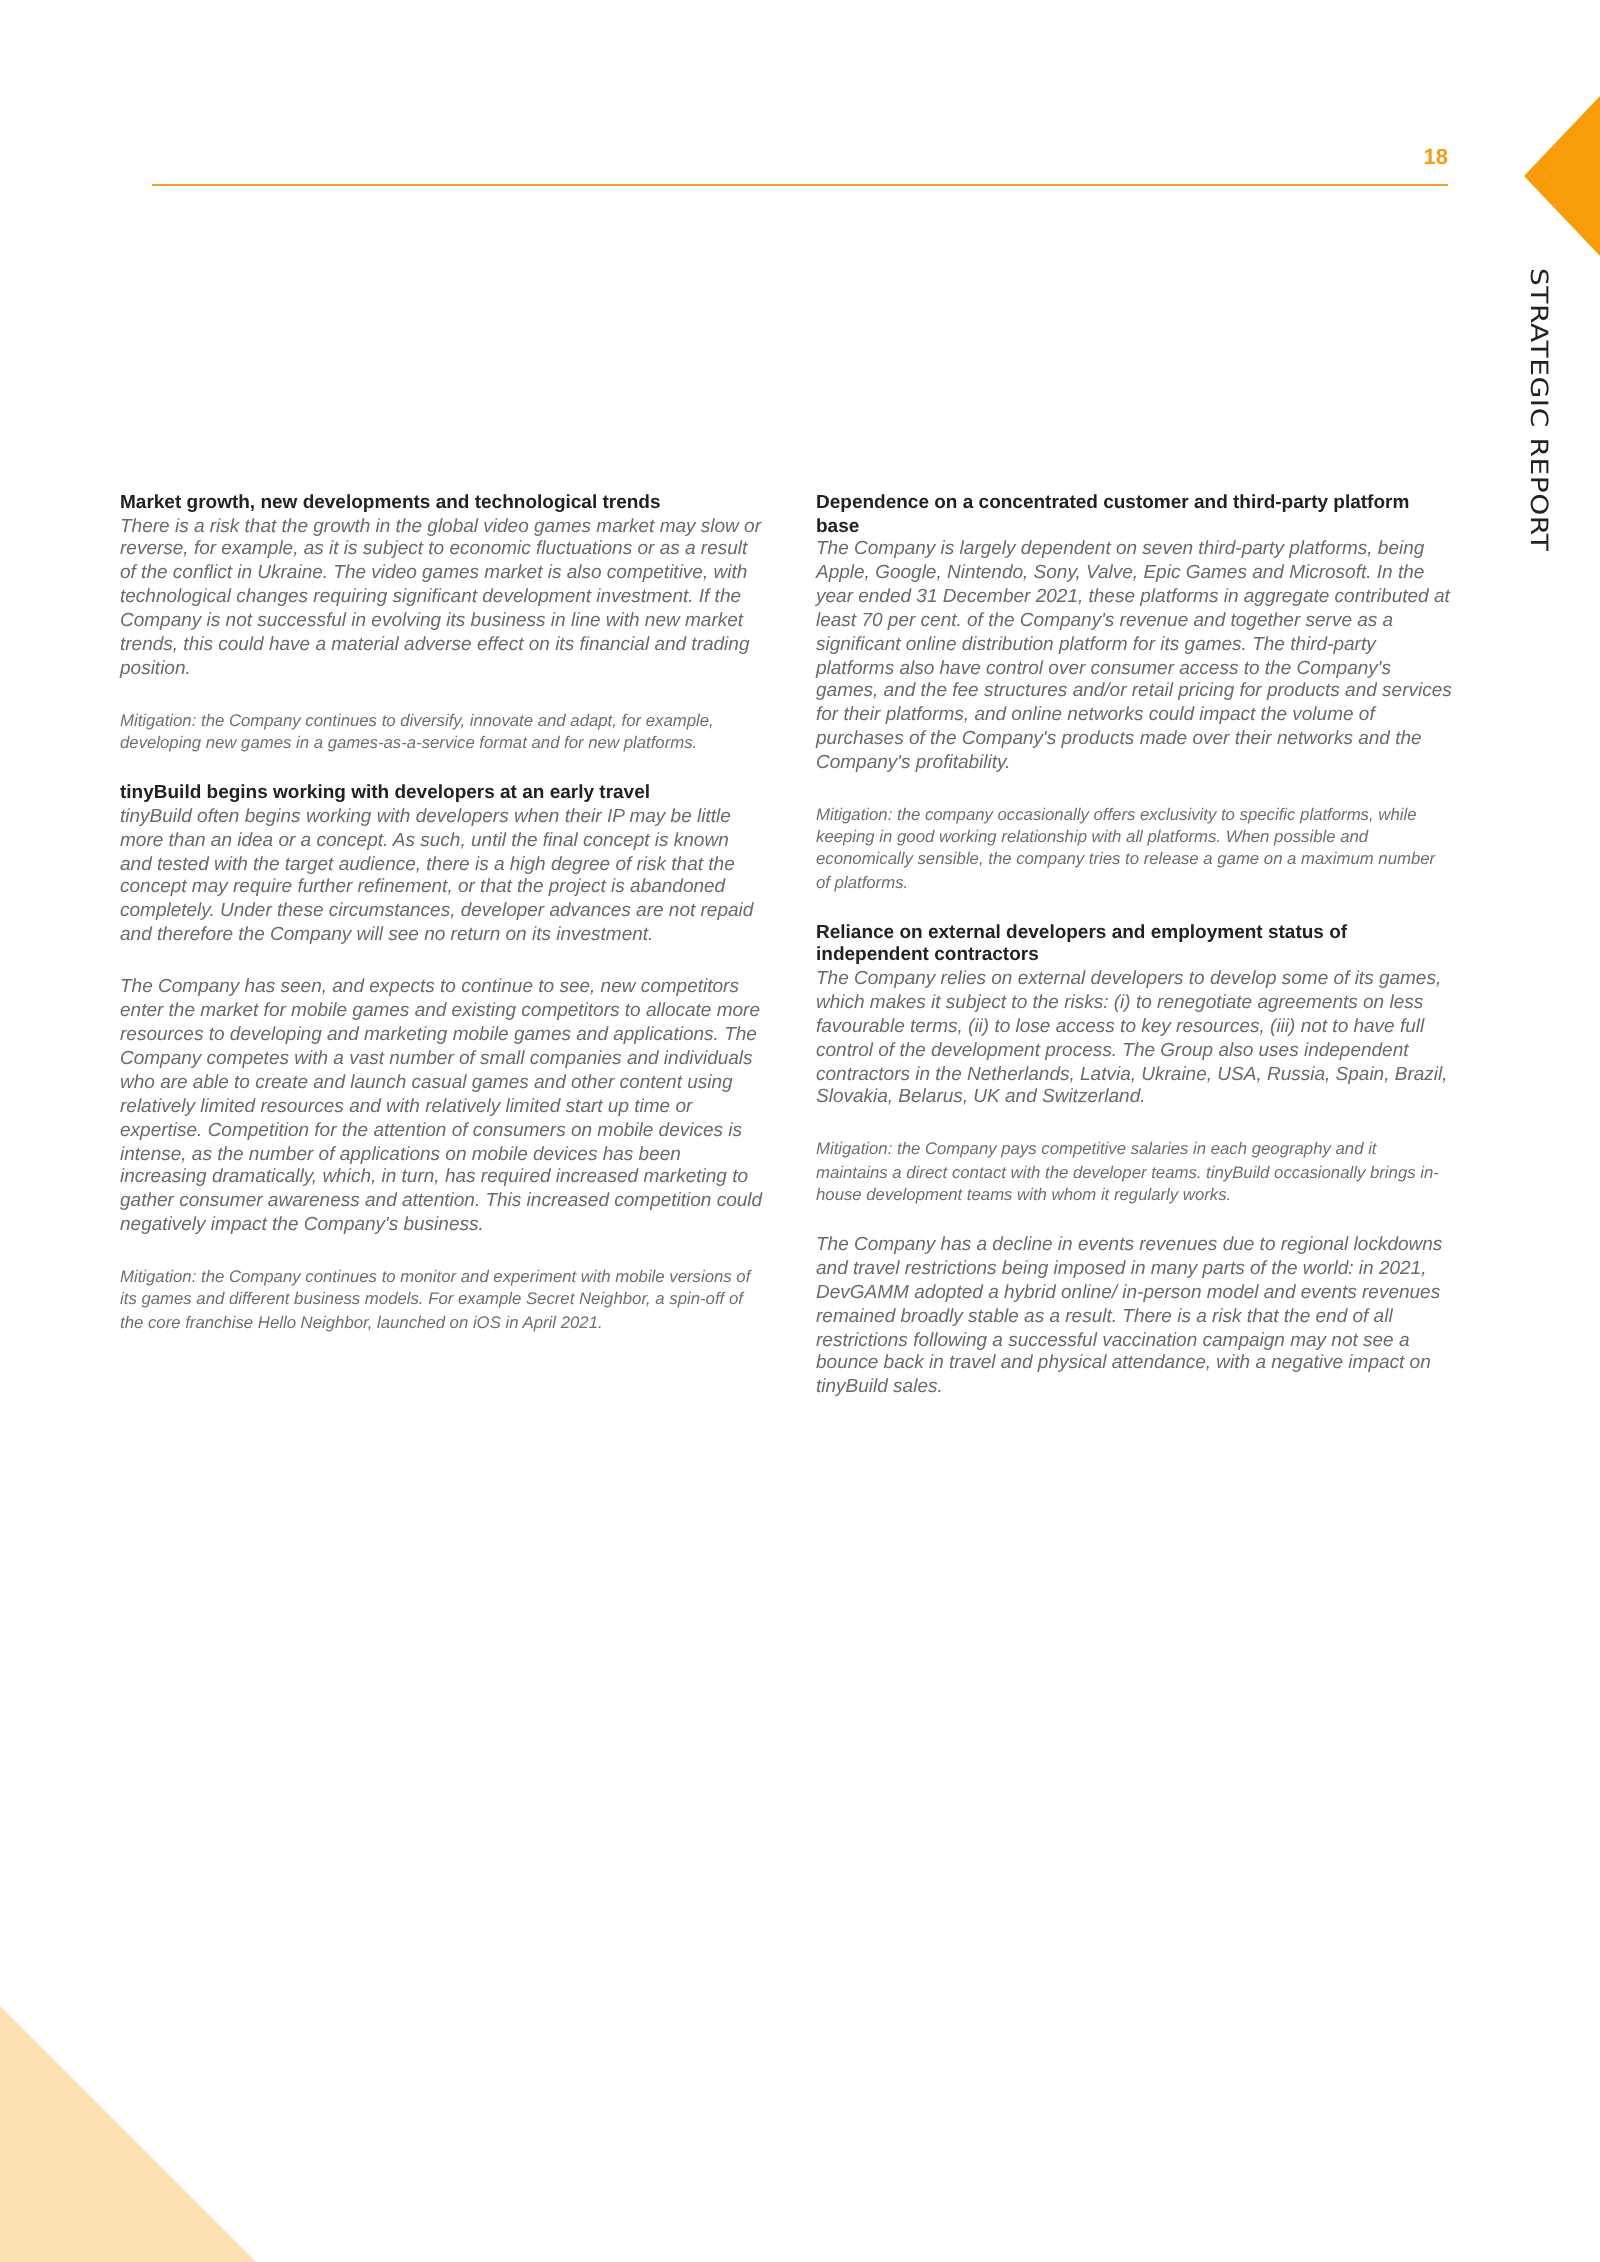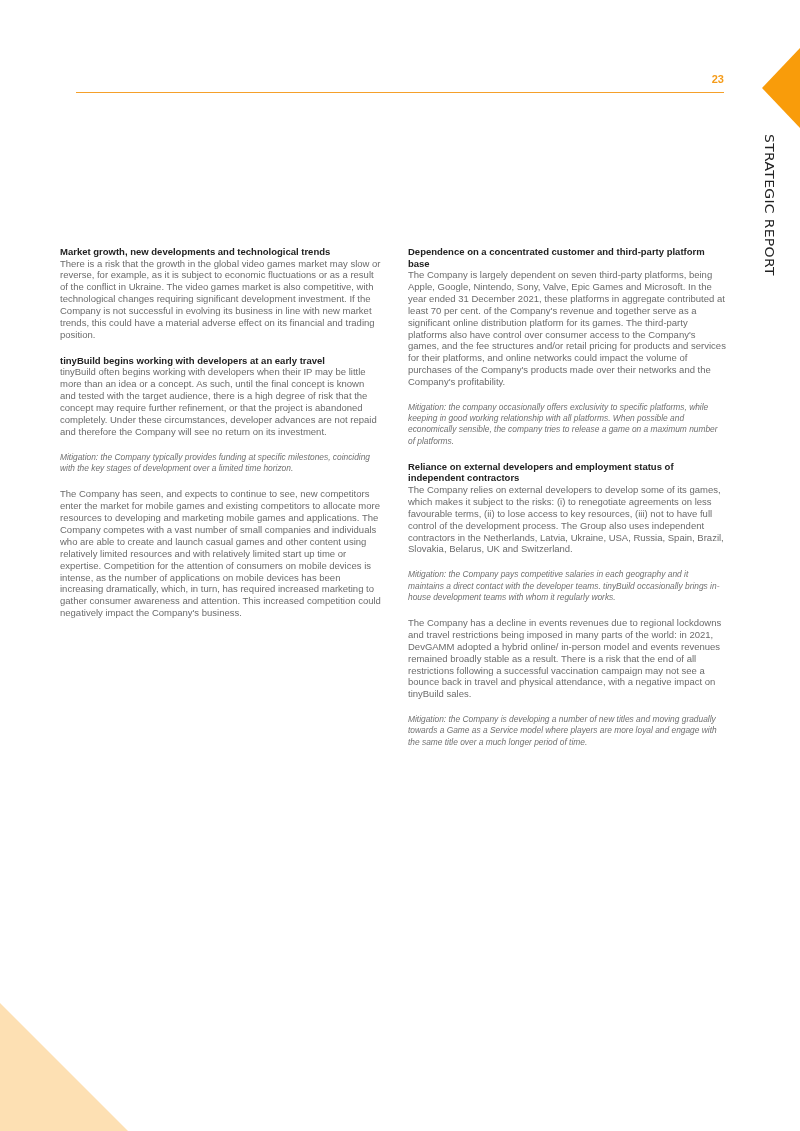--- a/index.html
+++ b/index.html
@@ -40,59 +40,59 @@
   .col {
     position: absolute; top: 246px; width: 322px;
   }
   .col.left { left: 60px; }
   .col.right { left: 408px; width: 318px; }
   .block { margin-bottom: 14px; }
   h3 {
     margin: 0; font-size: 9.5px; line-height: 11.5px; font-weight: bold; color: #222;
   }
   p {
-    margin: 0; font-size: 9.5px; line-height: 11.9px; color: #6b6b6b;
+    margin: 0; font-size: 9.5px; line-height: 11.9px; color: #6b6b6b; font-style: italic;
   }
   p.mit {
     font-style: italic; font-size: 8.4px; line-height: 11.2px; color: #707070;
     margin-top: 14px;
   }
 </style>
 </head>
 <body>
 
 <div class="rule"></div>
-<div class="page-num">23</div>
+<div class="page-num">18</div>
 <div class="corner-tri"></div>
 <div class="section-label">STRATEGIC REPORT</div>
 <div class="bottom-tri"></div>
 
 <div class="col left">
   <div class="block">
     <h3>Market growth, new developments and technological trends</h3>
     <p>There is a risk that the growth in the global video games market may slow or reverse, for example, as it is subject to economic fluctuations or as a result of the conflict in Ukraine. The video games market is also competitive, with technological changes requiring significant development investment. If the Company is not successful in evolving its business in line with new market trends, this could have a material adverse effect on its financial and trading position.</p>
+    <p class="mit">Mitigation: the Company continues to diversify, innovate and adapt, for example, developing new games in a games-as-a-service format and for new platforms.</p>
   </div>
   <div class="block">
     <h3>tinyBuild begins working with developers at an early travel</h3>
     <p>tinyBuild often begins working with developers when their IP may be little more than an idea or a concept. As such, until the final concept is known and tested with the target audience, there is a high degree of risk that the concept may require further refinement, or that the project is abandoned completely. Under these circumstances, developer advances are not repaid and therefore the Company will see no return on its investment.</p>
-    <p class="mit">Mitigation: the Company typically provides funding at specific milestones, coinciding with the key stages of development over a limited time horizon.</p>
   </div>
   <div class="block">
     <p>The Company has seen, and expects to continue to see, new competitors enter the market for mobile games and existing competitors to allocate more resources to developing and marketing mobile games and applications. The Company competes with a vast number of small companies and individuals who are able to create and launch casual games and other content using relatively limited resources and with relatively limited start up time or expertise. Competition for the attention of consumers on mobile devices is intense, as the number of applications on mobile devices has been increasing dramatically, which, in turn, has required increased marketing to gather consumer awareness and attention. This increased competition could negatively impact the Company's business.</p>
+    <p class="mit">Mitigation: the Company continues to monitor and experiment with mobile versions of its games and different business models. For example Secret Neighbor, a spin-off of the core franchise Hello Neighbor, launched on iOS in April 2021.</p>
   </div>
 </div>
 
 <div class="col right">
   <div class="block">
     <h3>Dependence on a concentrated customer and third-party platform base</h3>
     <p>The Company is largely dependent on seven third-party platforms, being Apple, Google, Nintendo, Sony, Valve, Epic Games and Microsoft. In the year ended 31 December 2021, these platforms in aggregate contributed at least 70 per cent. of the Company's revenue and together serve as a significant online distribution platform for its games. The third-party platforms also have control over consumer access to the Company's games, and the fee structures and/or retail pricing for products and services for their platforms, and online networks could impact the volume of purchases of the Company's products made over their networks and the Company's profitability.</p>
     <p class="mit">Mitigation: the company occasionally offers exclusivity to specific platforms, while keeping in good working relationship with all platforms. When possible and economically sensible, the company tries to release a game on a maximum number of platforms.</p>
   </div>
   <div class="block">
     <h3>Reliance on external developers and employment status of independent contractors</h3>
     <p>The Company relies on external developers to develop some of its games, which makes it subject to the risks: (i) to renegotiate agreements on less favourable terms, (ii) to lose access to key resources, (iii) not to have full control of the development process. The Group also uses independent contractors in the Netherlands, Latvia, Ukraine, USA, Russia, Spain, Brazil, Slovakia, Belarus, UK and Switzerland.</p>
     <p class="mit">Mitigation: the Company pays competitive salaries in each geography and it maintains a direct contact with the developer teams. tinyBuild occasionally brings in-house development teams with whom it regularly works.</p>
   </div>
   <div class="block">
     <p>The Company has a decline in events revenues due to regional lockdowns and travel restrictions being imposed in many parts of the world: in 2021, DevGAMM adopted a hybrid online/ in-person model and events revenues remained broadly stable as a result. There is a risk that the end of all restrictions following a successful vaccination campaign may not see a bounce back in travel and physical attendance, with a negative impact on tinyBuild sales.</p>
-    <p class="mit">Mitigation: the Company is developing a number of new titles and moving gradually towards a Game as a Service model where players are more loyal and engage with the same title over a much longer period of time.</p>
   </div>
 </div>
 
 </body></html>

